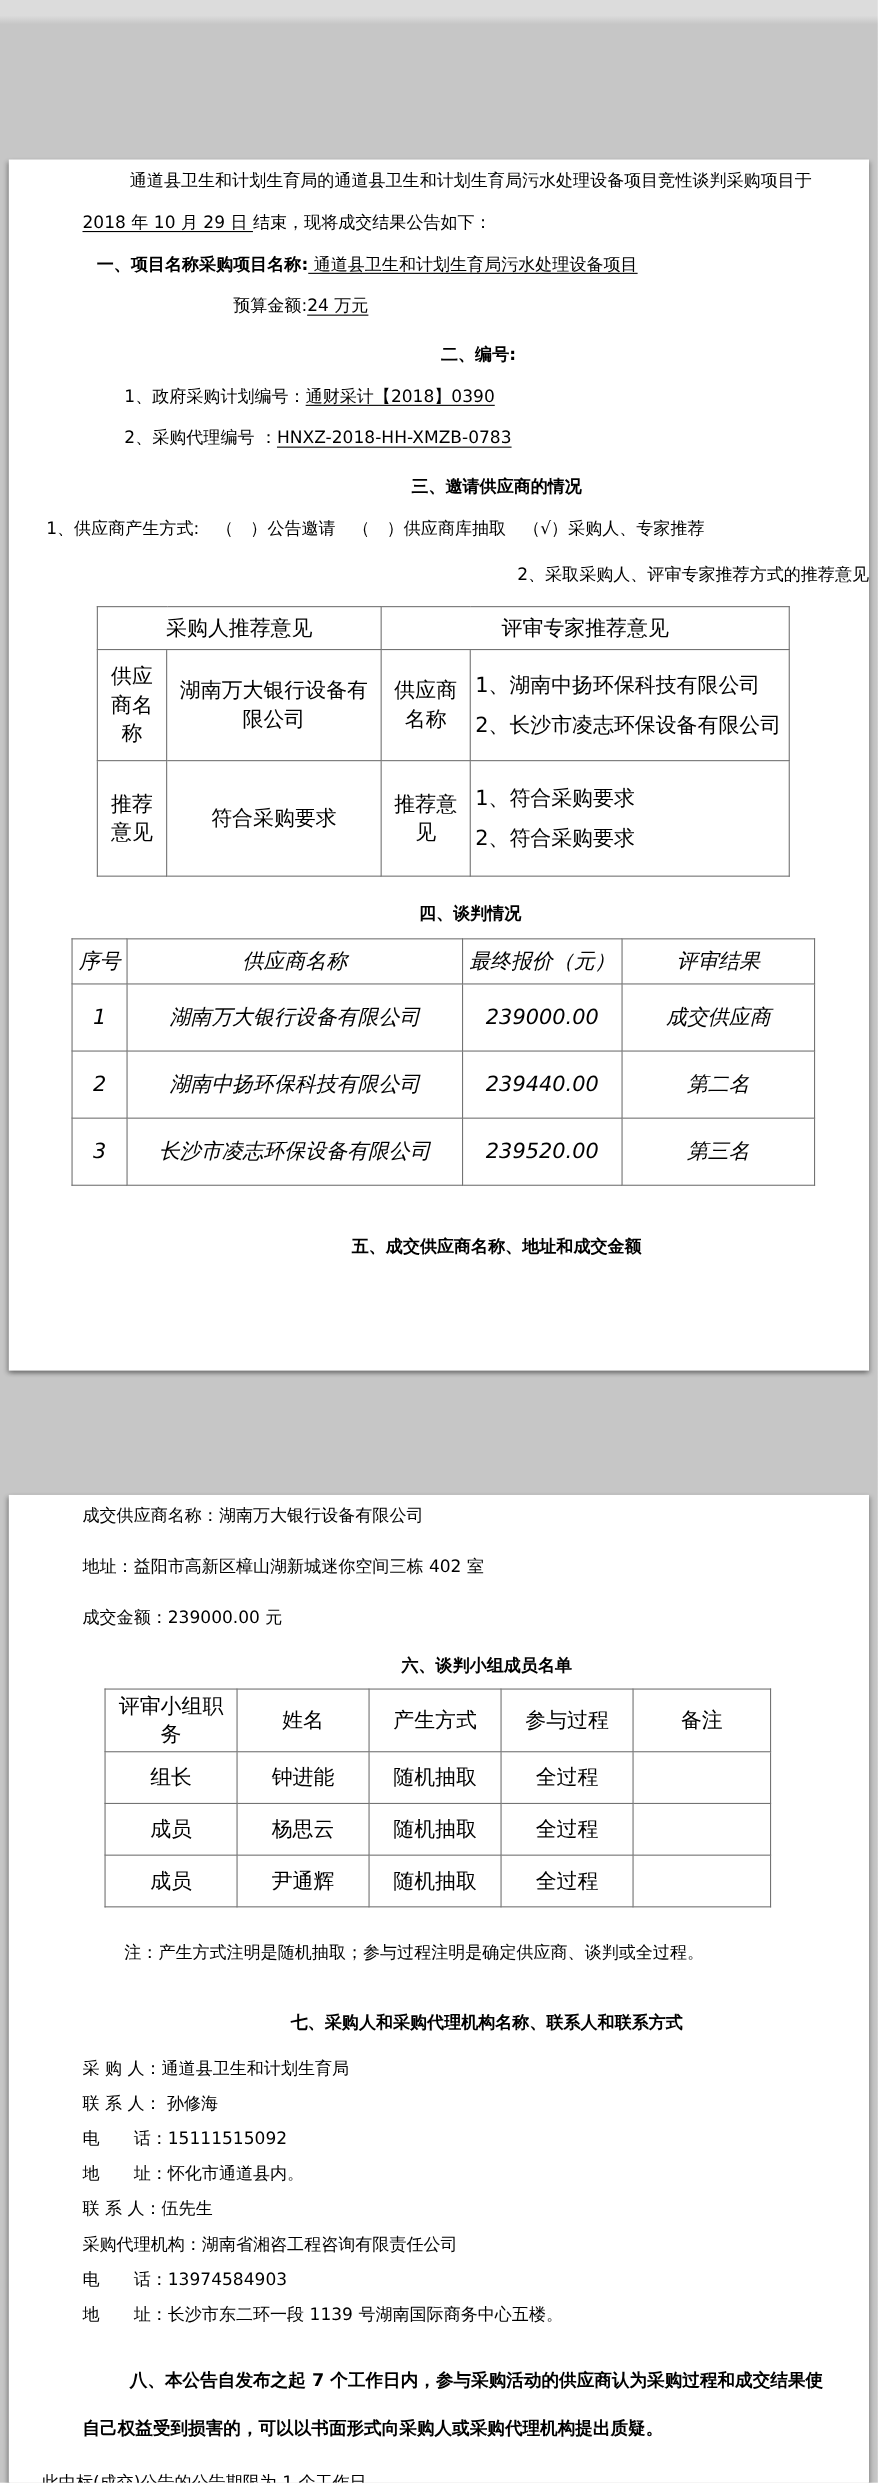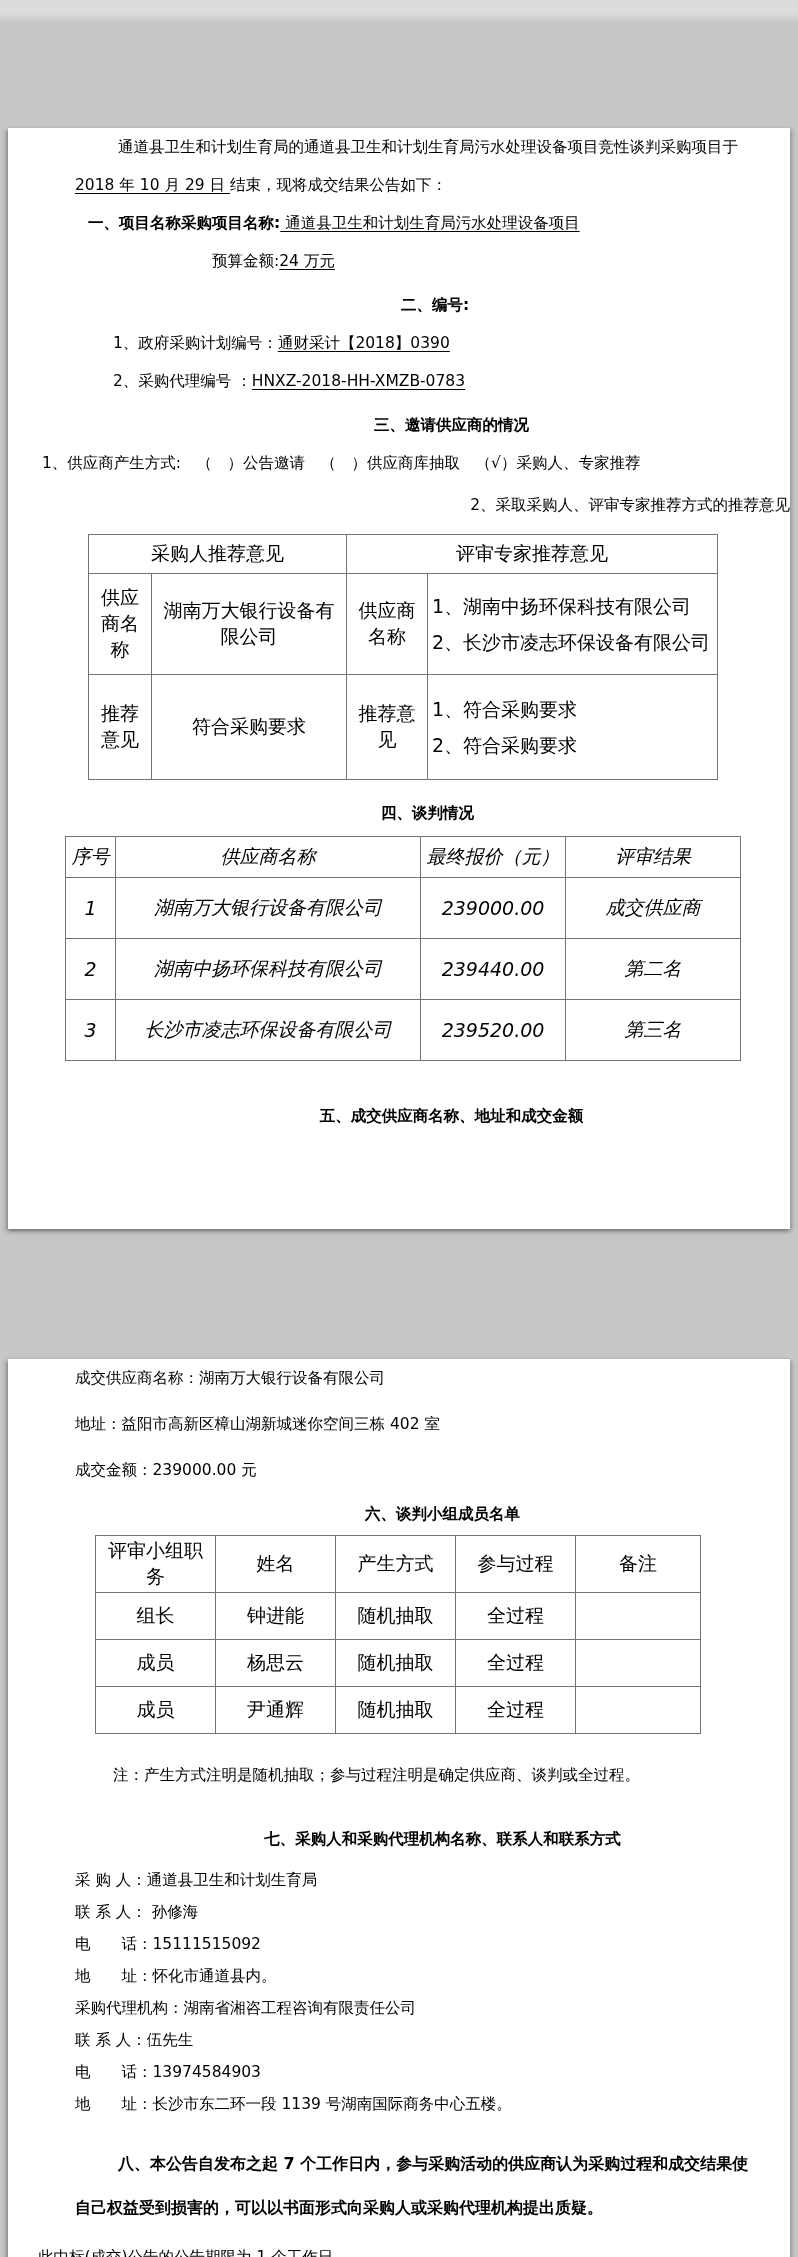--- a/index.html
+++ b/index.html
@@ -10,21 +10,21 @@
     color:#000;
     overflow:hidden;
   }
   .page{
     position:relative;
     width:782px;height:1101px;
     margin-left:8px;
     background:#fff;
     box-shadow:-2px 2px 4px rgba(0,0,0,.30), 2px 2px 4px rgba(0,0,0,.22);
   }
-  .page1{top:2px;}
+  .page1{top:19px;}
   .page2{top:37px;}
   p{margin:0;font-size:15.5px;line-height:38px;}
   .bold{font-weight:bold;text-align:center;}
   u{text-decoration:underline;text-underline-offset:3px;}
 
   
   .intro{margin:126px 34px 0 67px;text-indent:43px;line-height:38px;}
   .sec1{margin-left:80px;}
   .budget{margin-left:204px;}
   .sec2h{margin-left:72px;margin-top:6px;}
@@ -207,22 +207,22 @@
 
   <p class="note">注：产生方式注明是随机抽取；参与过程注明是确定供应商、谈判或全过程。</p>
 
   <p class="sec7h bold">七、采购人和采购代理机构名称、联系人和联系方式</p>
 
   <div class="contacts">
     <p>采 购 人：通道县卫生和计划生育局</p>
     <p>联 系 人： 孙修海</p>
     <p>电　　话：15111515092</p>
     <p>地　　址：怀化市通道县内。</p>
+    <p>联 系 人：伍先生</p>
     <p>采购代理机构：湖南省湘咨工程咨询有限责任公司</p>
-    <p>联 系 人：伍先生</p>
     <p>电　　话：13974584903</p>
     <p>地　　址：长沙市东二环一段 1139 号湖南国际商务中心五楼。</p>
   </div>
 
   <p class="sec8">八、本公告自发布之起 7 个工作日内，参与采购活动的供应商认为采购过程和成交结果使自己权益受到损害的，可以以书面形式向采购人或采购代理机构提出质疑。</p>
 
   <p class="footer-line">此中标(成交)公告的公告期限为 1 个工作日</p>
 </div>
 
 </body></html>

